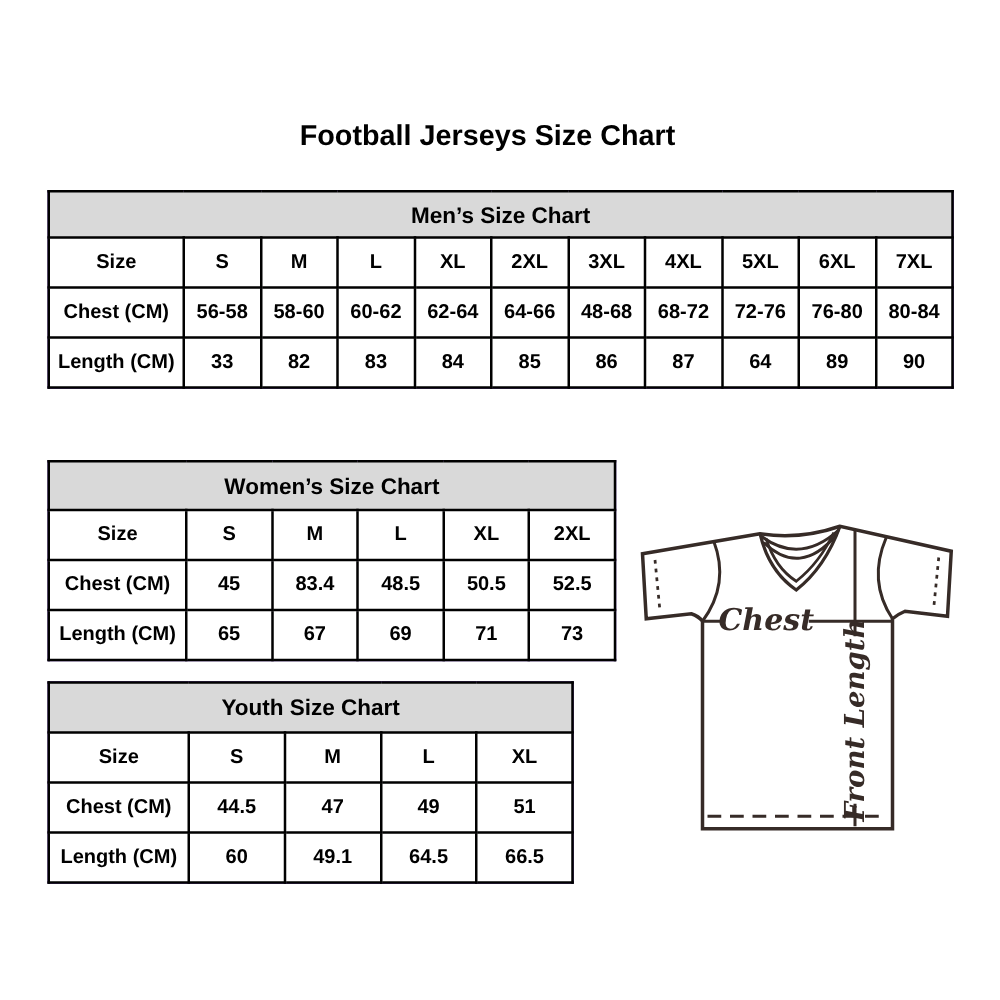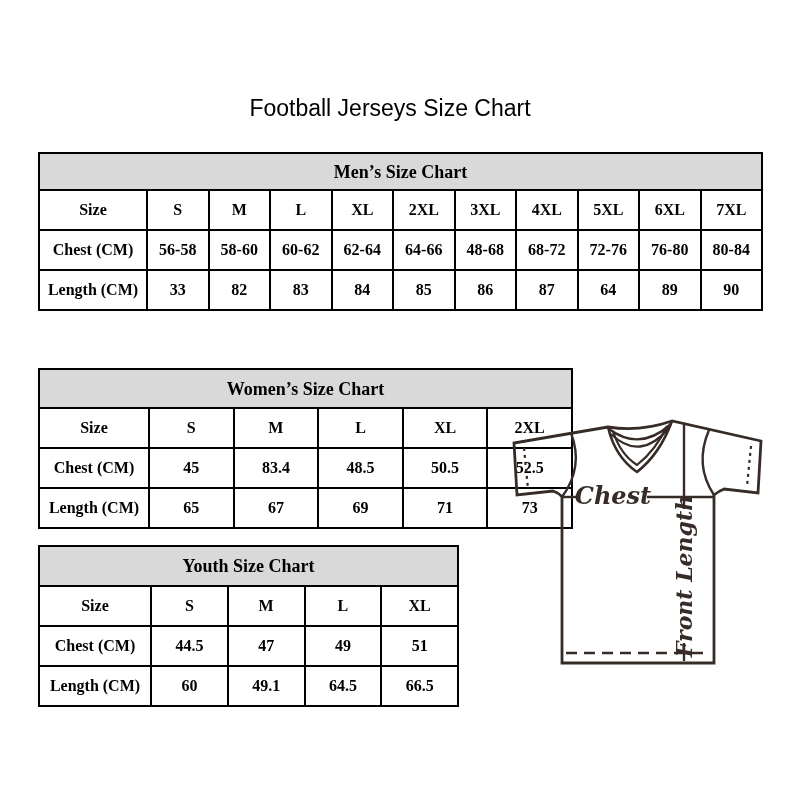--- a/index.html
+++ b/index.html
@@ -3,36 +3,36 @@
 <meta charset="utf-8">
 <style>
   html,body{margin:0;padding:0}
   body{
     width:800px;height:800px;position:relative;overflow:hidden;
     background:#ffffff;color:#000;
     font-family:"Liberation Sans",sans-serif;
   }
   #page-title{
     position:absolute;top:95px;left:0;width:780px;
-    text-align:center;font-size:23px;font-weight:normal;
+    text-align:center;font-size:23px;font-weight:bold;
   }
   table.size-table{
-    position:absolute;border-collapse:collapse;table-layout:fixed;background:#4c1d95;font-family:Liberation Serif, serif;
+    position:absolute;border-collapse:collapse;table-layout:fixed;background:#4c1d95;
   }
   .size-table th,.size-table td{
     border:2px solid var(--border-color,#000);
     font-weight:bold;text-align:center;vertical-align:middle;
     padding:0;font-size:16px;line-height:1;color:#000;background:#fff;
   }
   .size-table tr{height:40px}
   .size-table th.tbl-title{
     background:var(--header-bg,#d9d9d9);font-size:18px;
   }
   #men-table{left:38px;top:152px;width:725px}
-  #women-table{left:38px;top:368px;width:535px}
+  #women-table{left:38px;top:368px;width:455px}
   #youth-table{left:38px;top:545px;width:421px}
   #jersey-diagram{position:absolute;left:500px;top:405px;color:var(--jersey-line,#362b27)}
   .jersey-stroke{fill:none;stroke:currentColor}
   .jersey-text{
     fill:currentColor;
     font-family:"DejaVu Serif",serif;
     font-style:italic;font-weight:bold;
   }
 </style>
 </head>

